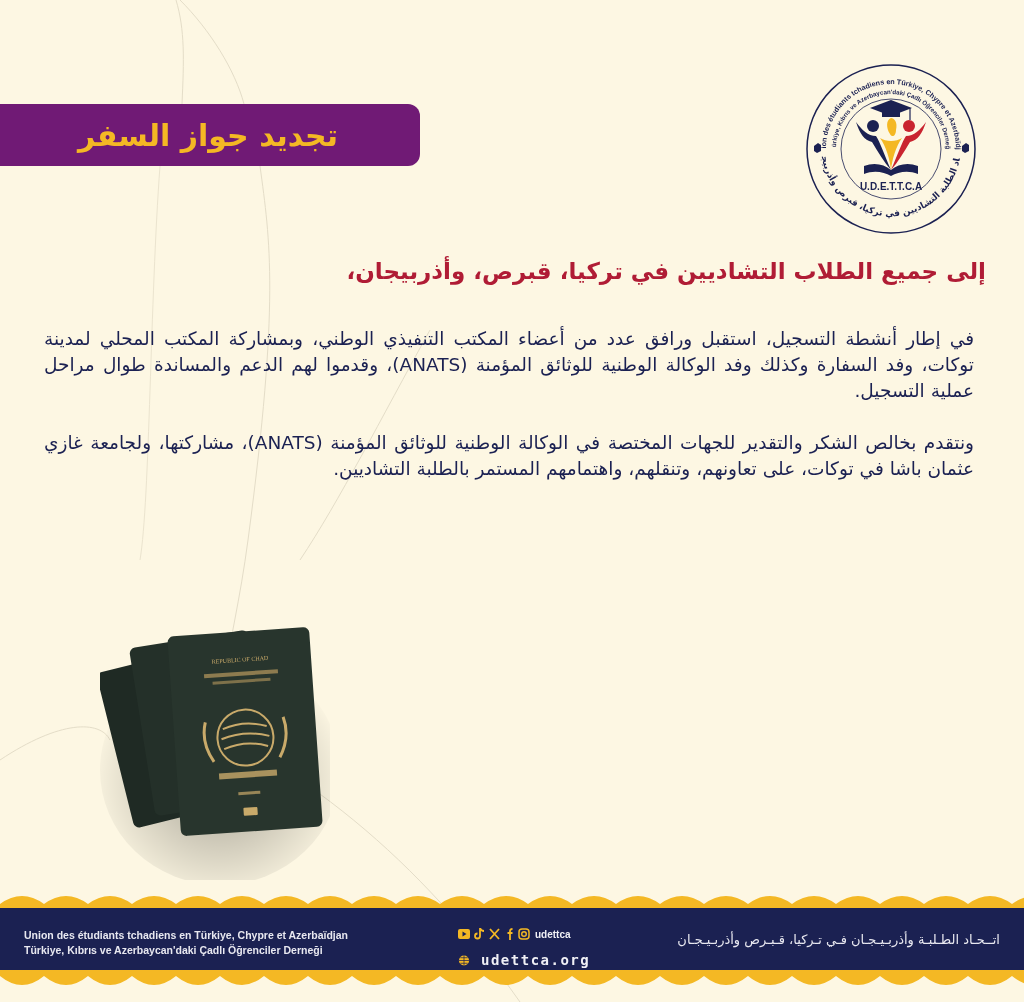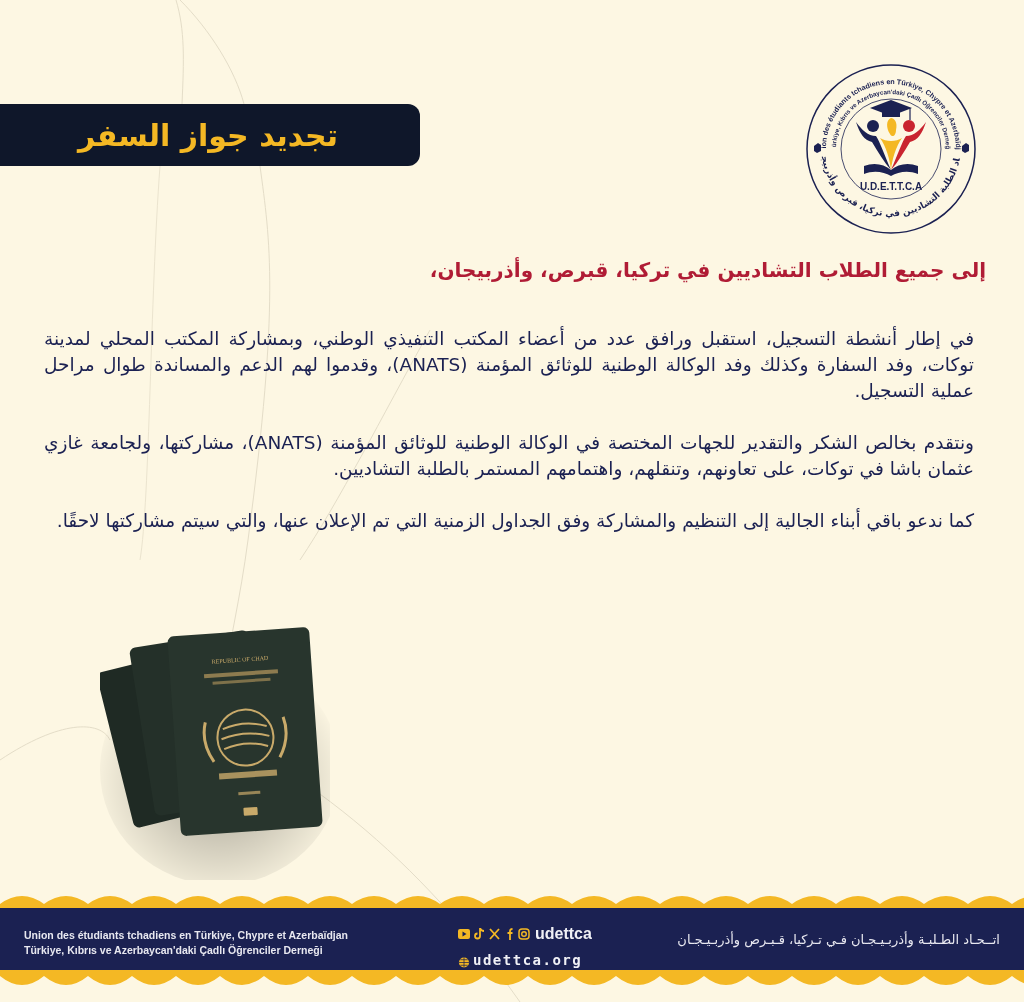--- a/index.html
+++ b/index.html
@@ -8,39 +8,39 @@
       background: #fdf7e3;
       font-family: "DejaVu Sans", sans-serif;
       position: relative;
     }
     .page { position: absolute; inset: 0; width: 1024px; height: 1002px; overflow: hidden; background: #fdf7e3; }
     .deco { position: absolute; inset: 0; pointer-events: none; }
 
     
     .title-banner {
       position: absolute; left: 0; top: 104px; width: 420px; height: 62px;
-      background: #0f172a; border-radius: 0 12px 12px 0;
+      background: #701a75; border-radius: 0 12px 12px 0;
       display: flex; align-items: center; justify-content: flex-end;
       padding-right: 82px;
     }
     .title-text {
       color: #f4b824; font-size: 30px; font-weight: bold; direction: rtl;
       font-family: "DejaVu Sans", sans-serif; letter-spacing: 0;
     }
 
     
     .logo {
       position: absolute; left: 804px; top: 62px; width: 174px; height: 174px;
     }
 
     
     .greeting {
       position: absolute; right: 38px; top: 258px; width: 700px;
       direction: rtl; text-align: right;
-      color: #b01c35; font-size: 20px; font-weight: bold;
+      color: #b01c35; font-size: 23px; font-weight: bold;
     }
 
     
     .body-text {
       position: absolute; right: 50px; top: 326px; width: 930px;
       direction: rtl; text-align: justify;
       color: #1b2152; font-size: 18.5px; line-height: 26px;
     }
     .body-text p { margin-bottom: 26px; }
 
@@ -55,22 +55,22 @@
     }
     .wave-bottom { position: absolute; left: 0; top: 970px; width: 1024px; height: 22px; }
     .footer-left {
       position: absolute; left: 24px; top: 20px;
       color: #e8e8f0; font-size: 10.5px; font-weight: bold; line-height: 15px;
       font-family: "Liberation Sans", sans-serif;
     }
     .footer-center { position: absolute; left: 458px; top: 18px; color: #e8e8f0; }
     .social-row { display: flex; align-items: center; gap: 3px; height: 16px; }
     .social-icon { width: 12px; height: 12px; display: inline-flex; align-items: center; justify-content: center; }
-    .handle { font-size: 16px; font-weight: bold; color: #f0f0f5; margin-left: 2px; font-family: "Liberation Sans", sans-serif; }
-    .web-row { display: flex; align-items: flex-end; gap: 3px; margin-top: 10px; }
+    .handle { font-size: 10px; font-weight: bold; color: #f0f0f5; margin-left: 2px; font-family: "Liberation Sans", sans-serif; }
+    .web-row { display: flex; align-items: center; gap: 11px; margin-top: 10px; }
     .website { font-size: 14px; font-weight: bold; letter-spacing: 1.5px; color: #f0f0f5; font-family: "DejaVu Sans Mono", monospace; }
     .footer-right {
       position: absolute; right: 24px; top: 24px; direction: rtl;
       color: #e8e8f0; font-size: 13px; letter-spacing: 0.5px;
     }
   </style>
 </head>
 <body>
 
 <div class="page">
@@ -125,21 +125,20 @@
       <path d="M10 84 l4 -3 l3 2 l0 6 l-4 2 l-3 -2 z" fill="#1b2152"></path>
       <path d="M158 84 l4 -3 l3 2 l0 6 l-4 2 l-3 -2 z" fill="#1b2152"></path>
     </svg>
   </div>
 
   <div class="greeting">إلى جميع الطلاب التشاديين في تركيا، قبرص، وأذربيجان،</div>
 
   <div class="body-text">
     <p>في إطار أنشطة التسجيل، استقبل ورافق عدد من أعضاء المكتب التنفيذي الوطني، وبمشاركة المكتب المحلي لمدينة توكات، وفد السفارة وكذلك وفد الوكالة الوطنية للوثائق المؤمنة (ANATS)، وقدموا لهم الدعم والمساندة طوال مراحل عملية التسجيل.</p>
     <p>ونتقدم بخالص الشكر والتقدير للجهات المختصة في الوكالة الوطنية للوثائق المؤمنة (ANATS)، مشاركتها، ولجامعة غازي عثمان باشا في توكات، على تعاونهم، وتنقلهم، واهتمامهم المستمر بالطلبة التشاديين.</p>
-    <p>كما ندعو باقي أبناء الجالية إلى التنظيم والمشاركة وفق الجداول الزمنية التي تم الإعلان عنها، والتي سيتم مشاركتها لاحقًا.</p>
   </div>
 
   <div class="passports">
     <svg width="230" height="260" viewBox="0 0 230 260">
       <defs>
         <radialGradient id="shadow" cx="50%" cy="55%" r="55%">
           <stop offset="0%" stop-color="#000" stop-opacity="0.35"></stop>
           <stop offset="100%" stop-color="#000" stop-opacity="0"></stop>
         </radialGradient>
       </defs>

